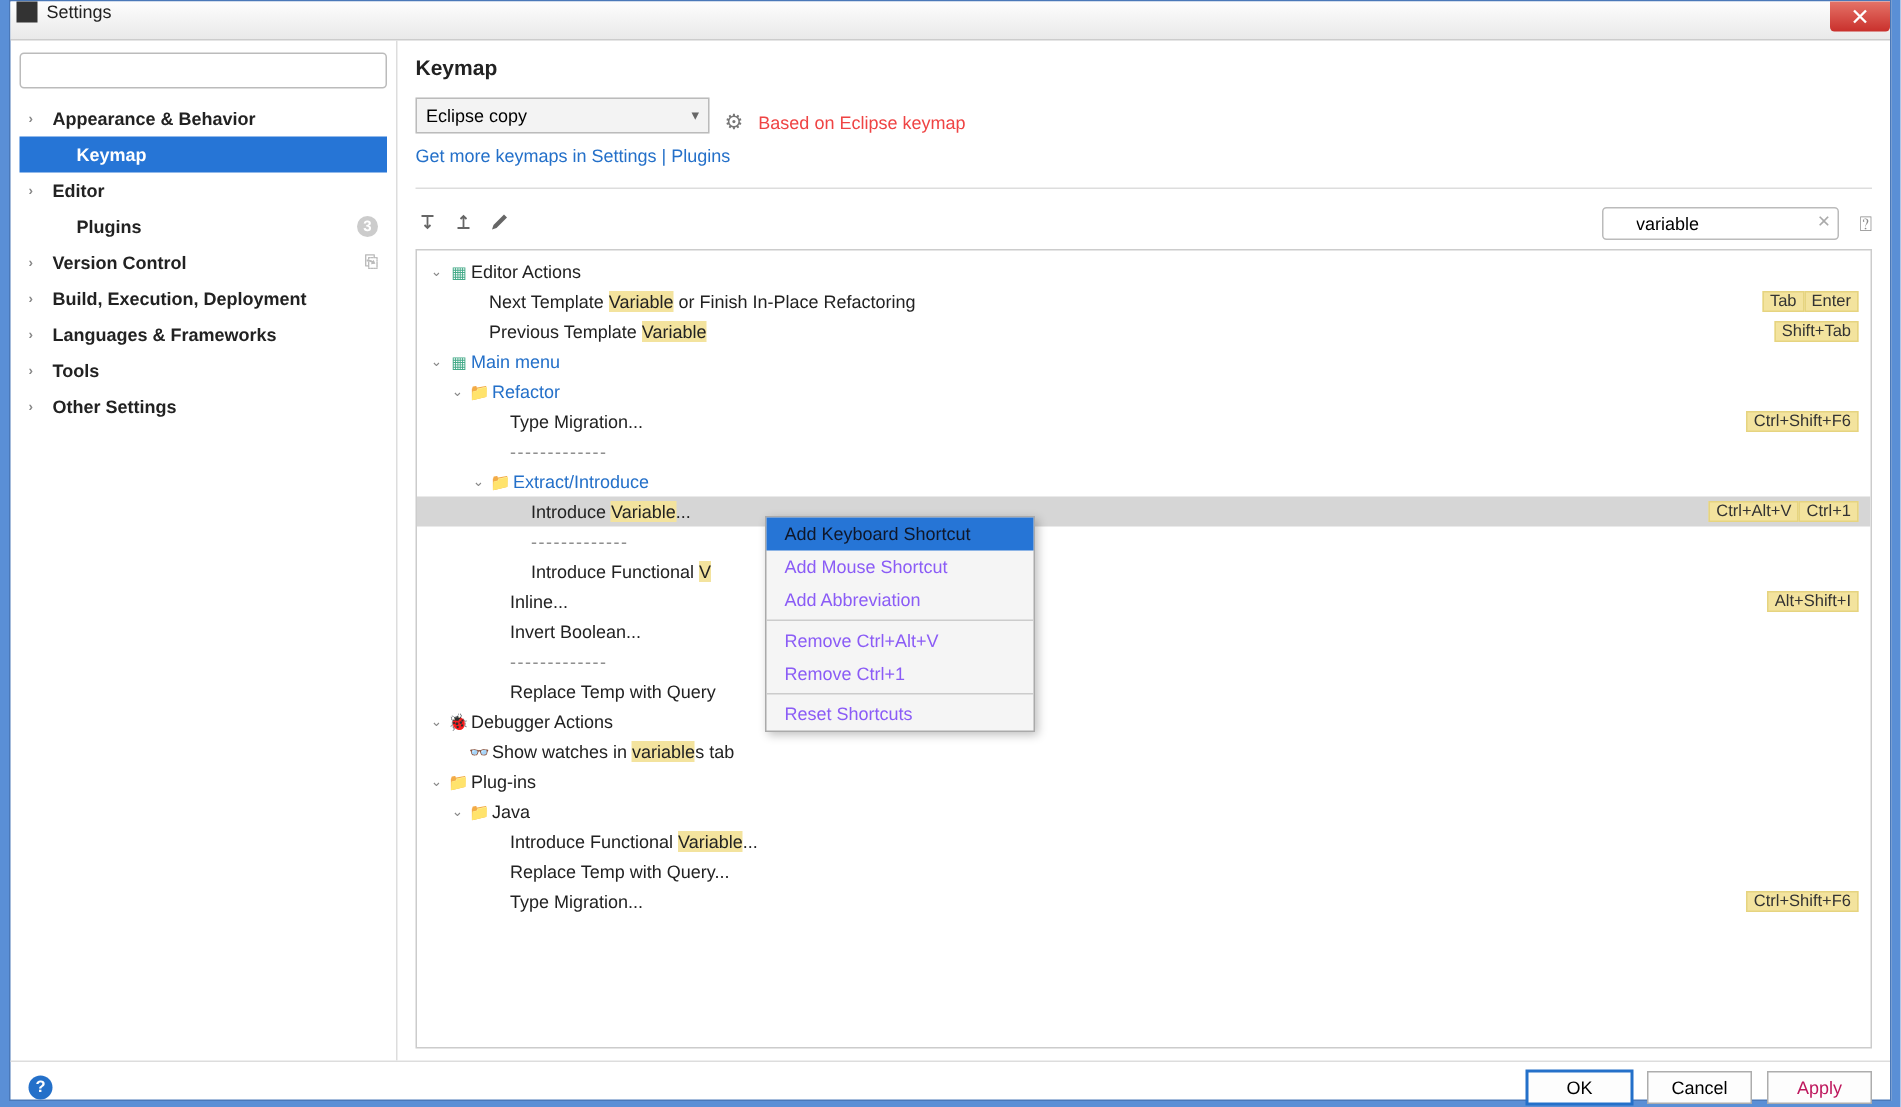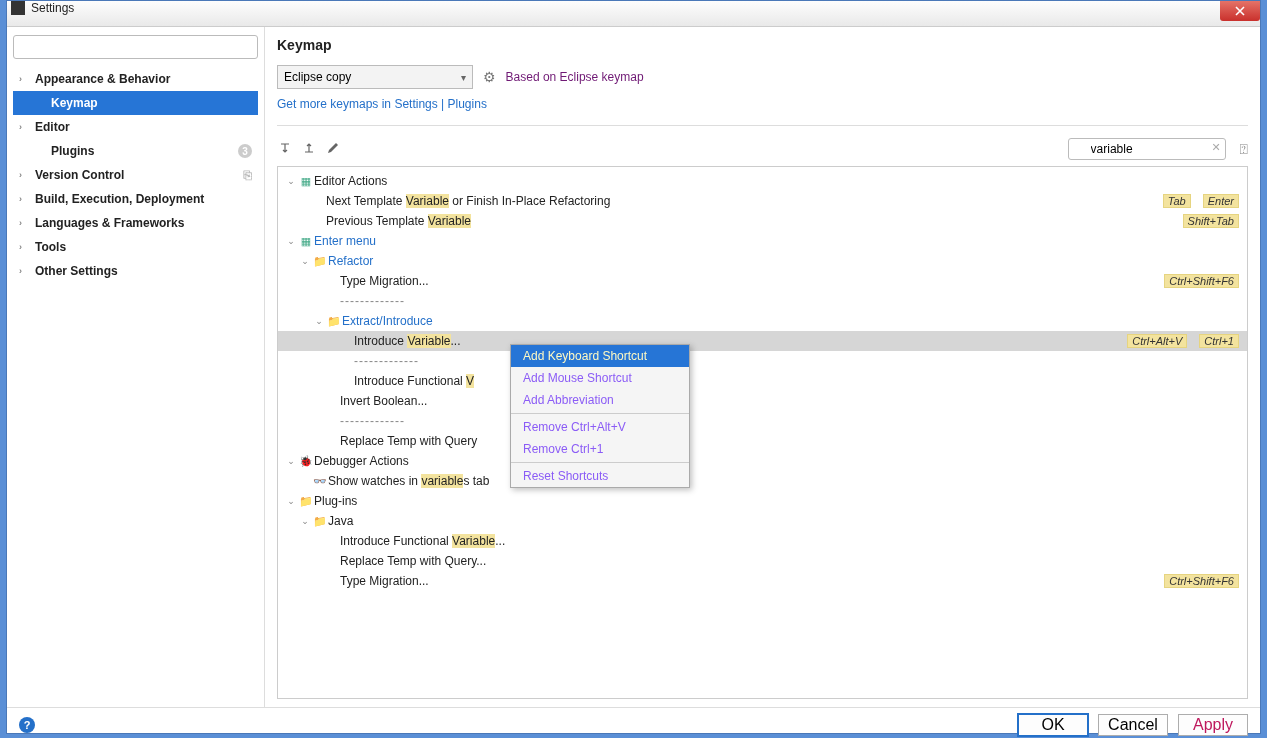--- a/index.html
+++ b/index.html
@@ -18,25 +18,25 @@
 .nav { margin-top: 8px; }
 .nav-item { display: flex; align-items: center; height: 24px; padding: 0 6px; cursor: pointer; color: #222; }
 .nav-item .chev { width: 12px; color: #888; font-size: 9px; margin-right: 4px; }
 .nav-item.bold { font-weight: 600; }
 .nav-item.sel { background: #2675d6; color: #fff; }
 .nav-item.indent { padding-left: 22px; }
 .nav-item .badge { margin-left: auto; background: #ccc; color: #fff; border-radius: 8px; width: 14px; height: 14px; font-size: 10px; display:flex;align-items:center;justify-content:center; }
 .nav-item .vcs-icon { margin-left: auto; color: #bbb; font-size: 11px; }
 .main { flex: 1; padding: 10px 12px 0 12px; display:flex; flex-direction:column;}
 .main h1 { font-size: 14px; font-weight: 600; color: #222; margin-bottom: 12px; }
-.toprow { display: flex; align-items: center; gap: 10px; margin-bottom: 8px; }
+.toprow { display: flex; align-items: flex-end; gap: 10px; margin-bottom: 8px; }
 .combo { width: 196px; height: 24px; border: 1px solid #bbb; background: #f3f3f3; display: flex; align-items: center; padding: 0 6px; font-size: 12px; position:relative;}
 .combo::after { content: "▾"; position: absolute; right: 6px; color: #666; font-size: 10px;}
 .gear { color: #777; font-size: 14px; }
-.based { color: #701a75; font-size: 12px; }
+.based { color: #ef4444; font-size: 12px; }
 .links a { color: #2470c9; text-decoration: none; font-size: 12px; }
 .links { margin-bottom: 8px; }
 .divider { height: 1px; background: #ddd; margin: 6px 0; }
 .toolbar2 { display: flex; align-items: center; gap: 8px; margin: 6px 0; }
 .toolbar2 .tb-icon { color: #666; width: 16px; text-align:center; }
 .spacer { flex: 1; }
 .search-action { width: 158px; height: 22px; border: 1px solid #bbb; border-radius: 3px; padding: 0 20px 0 22px; position: relative; font-size:12px;}
 .search-action::before { content: "🔍"; position: absolute; left: 3px; top: 2px; font-size: 11px; color: #888; transform: scaleX(-1);}
 .clear-x { position: absolute; right: 5px; top: 3px; color: #aaa; font-size: 11px; cursor:pointer;}
 .find-sc { color: #888; font-size: 14px; margin-left:6px;}
@@ -45,31 +45,31 @@
 .row { display: flex; align-items: center; height: 20px; padding: 0 6px; white-space: nowrap; }
 .row.selected { background: #d6d6d6; }
 .tw { width: 14px; text-align:center; font-size: 9px; color: #888; cursor:pointer;}
 .ico { width: 16px; height: 14px; display:inline-flex; align-items:center; justify-content:center; font-size:11px;}
 .ico-folder { color: #bba678; }
 .ico-link { color: #4a8; }
 .ico-bug { color: #5a5; }
 .row .txt { color: #222; }
 .row .txt.link { color: #2470c9; }
 .hl { background: #f3e39e; }
-.sc-tags { margin-left: auto; display:flex; gap:12px; padding-right:2px;font-style:italic;}
+.sc-tags { margin-left: auto; display:flex; gap:0; padding-right:2px;}
 .sc { background: #f3e39e; padding: 0 4px; font-size: 11px; color: #333; border:1px solid #e6d480; }
 .dash { color: #888; letter-spacing: 1px; }
 .ctx-menu { position: absolute; left: 510px; top: 344px; width: 180px; background: #f5f5f5; border: 1px solid #aaa; box-shadow: 2px 2px 6px rgba(0,0,0,0.25); z-index: 10;}
 .ctx-item { height: 22px; display: flex; align-items: center; padding: 0 12px; font-size: 12px; color: #8b5cf6; cursor:pointer;}
-.ctx-item.sel { background: #2675d6; color: #fef9c3; }
+.ctx-item.sel { background: #2675d6; color: #0f172a; }
 .ctx-sep { height: 1px; background: #ccc; margin: 2px 0; }
 .footer { height: 34px; border-top: 1px solid #ddd; display:flex; align-items:center; padding: 0 12px; gap:10px;}
 .footer .help { width:16px;height:16px;border-radius:50%;background:#2470c9;color:#fff;display:flex;align-items:center;justify-content:center;font-size:11px;font-weight:bold;}
 .footer .spacer { flex:1;}
-.btn { width: 70px; height: 22px; border: 1px solid #adadad; background: #fdfdfd; font-size:16px; cursor:pointer;}
+.btn { width: 70px; height: 22px; border: 1px solid #adadad; background: #fdfdfd; font-size:12px; cursor:pointer;}
 .btn.primary { border: 1px solid #2470c9; outline: 1px solid #2470c9;}
 .btn:disabled { color: #be185d; }
 svg.pencil { width:12px; height:12px; }
 </style>
 </head>
 <body>
 
 <div class="window">
   <div class="titlebar">
     <span class="icon-app"></span>
@@ -187,21 +187,21 @@
               <span class="tw"></span>
               <span class="tw"></span>
               <span class="txt"><span>Previous Template </span><span class="hl">Variable</span></span>
               <span class="sc-tags">
                 <span class="sc">Shift+Tab</span>
               </span>
             </div>
             <div class="row">
               <span class="tw">⌄</span>
               <span class="ico ico-link">▦</span>
-              <span class="txt link"><span>Enter menu</span></span>
+              <span class="txt link"><span>Main menu</span></span>
             </div>
             <div class="row">
               <span class="tw"></span>
               <span class="tw">⌄</span>
               <span class="ico ico-folder">📁</span>
               <span class="txt link"><span>Refactor</span></span>
             </div>
             <div class="row">
               <span class="tw"></span>
               <span class="tw"></span>
@@ -246,20 +246,30 @@
               <span class="tw"></span>
               <span class="txt"><span class="dash">-------------</span></span>
             </div>
             <div class="row">
               <span class="tw"></span>
               <span class="tw"></span>
               <span class="tw"></span>
               <span class="tw"></span>
               <span class="tw"></span>
               <span class="txt"><span>Introduce Functional </span><span class="hl">V</span></span>
+            </div>
+            <div class="row">
+              <span class="tw"></span>
+              <span class="tw"></span>
+              <span class="tw"></span>
+              <span class="tw"></span>
+              <span class="txt"><span>Inline...</span></span>
+              <span class="sc-tags">
+                <span class="sc">Alt+Shift+I</span>
+              </span>
             </div>
             <div class="row">
               <span class="tw"></span>
               <span class="tw"></span>
               <span class="tw"></span>
               <span class="tw"></span>
               <span class="txt"><span>Invert Boolean...</span></span>
             </div>
             <div class="row">
               <span class="tw"></span>

